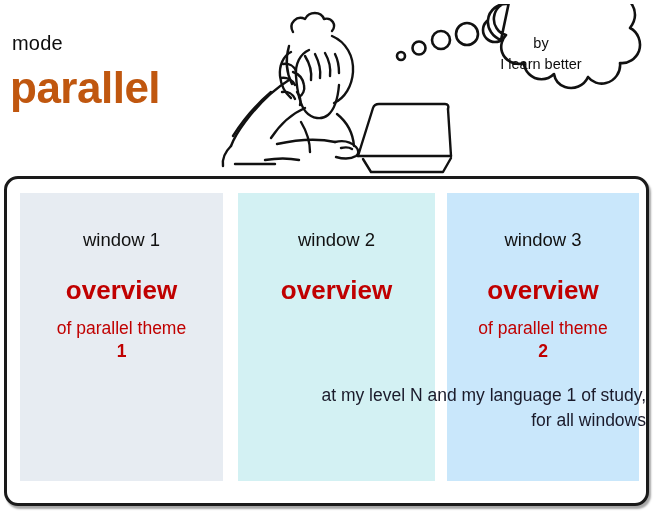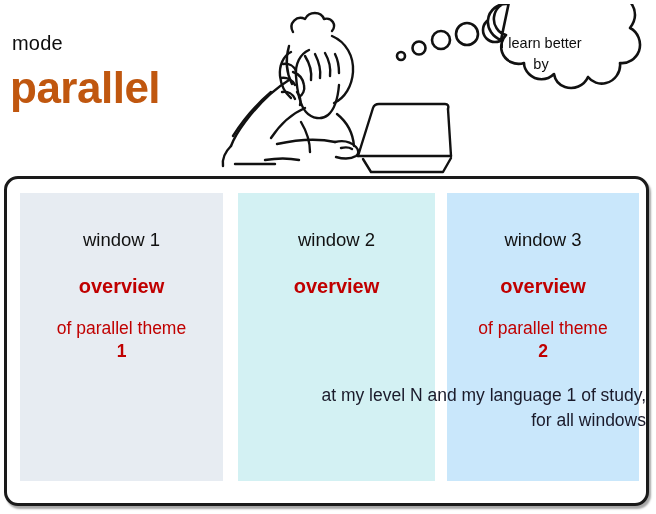--- a/index.html
+++ b/index.html
@@ -90,21 +90,21 @@
     top: 36px;
     text-align: center;
     font-size: 18.5px;
     color: #111111;
   }
   .window-heading {
     position: absolute;
     left: 0; right: 0;
     top: 82px;
     text-align: center;
-    font-size: 20px;
+    font-size: 26px;
     font-weight: bold;
     color: #C00000;
   }
   .window-sub {
     position: absolute;
     left: 0; right: 0;
     top: 124px;
     text-align: center;
     font-size: 17.5px;
     line-height: 1.34;
@@ -206,22 +206,22 @@
                c-6 -2 -10 -7 -11 -13
                c-7 7 -18 7 -25 0
                c-3 -3 -5 -7 -5 -11
                c-9 3 -19 -2 -22 -11
                c-2 -6 0 -13 4 -17
                c-8 -2 -13 -10 -12 -18
                c1 -8 7 -14 15 -15 Z"></path>
     </g>
   </svg>
   <div id="bubble-text">
+    <div>by</div>
     <div>I learn better</div>
-    <div>by</div>
   </div>
 
 </div>
 
 <div id="windows-panel">
 
   <div class="window-col" id="window-col-0">
     <div class="window-title">window 1</div>
     <div class="window-heading">overview</div>
     <div class="window-sub">

